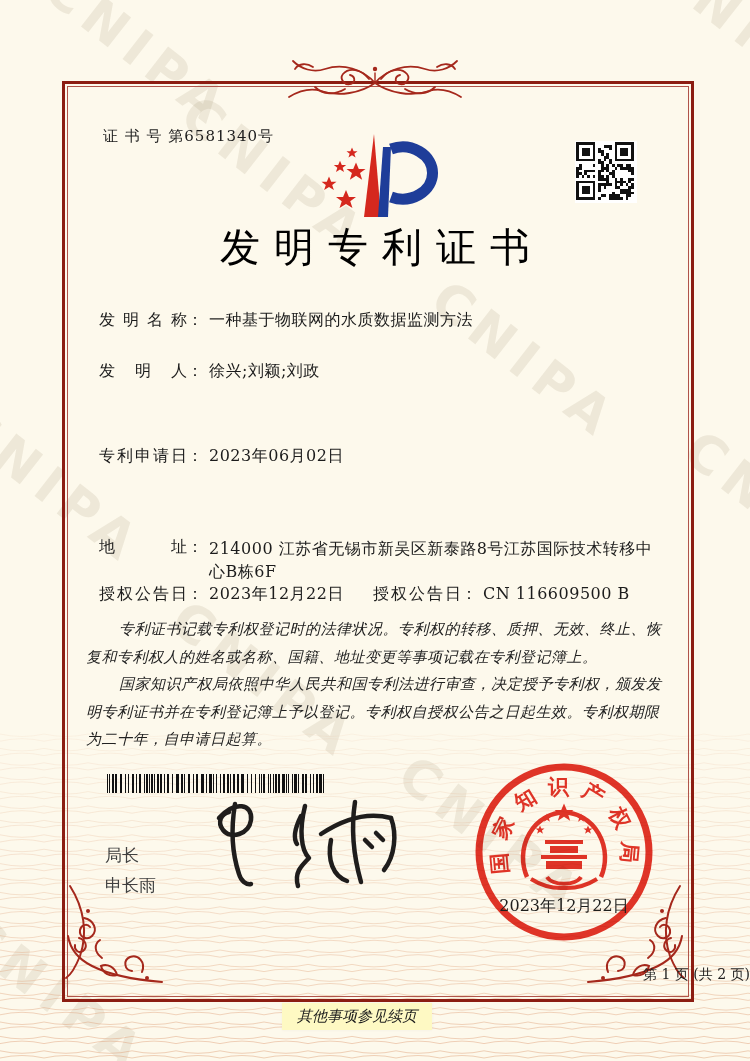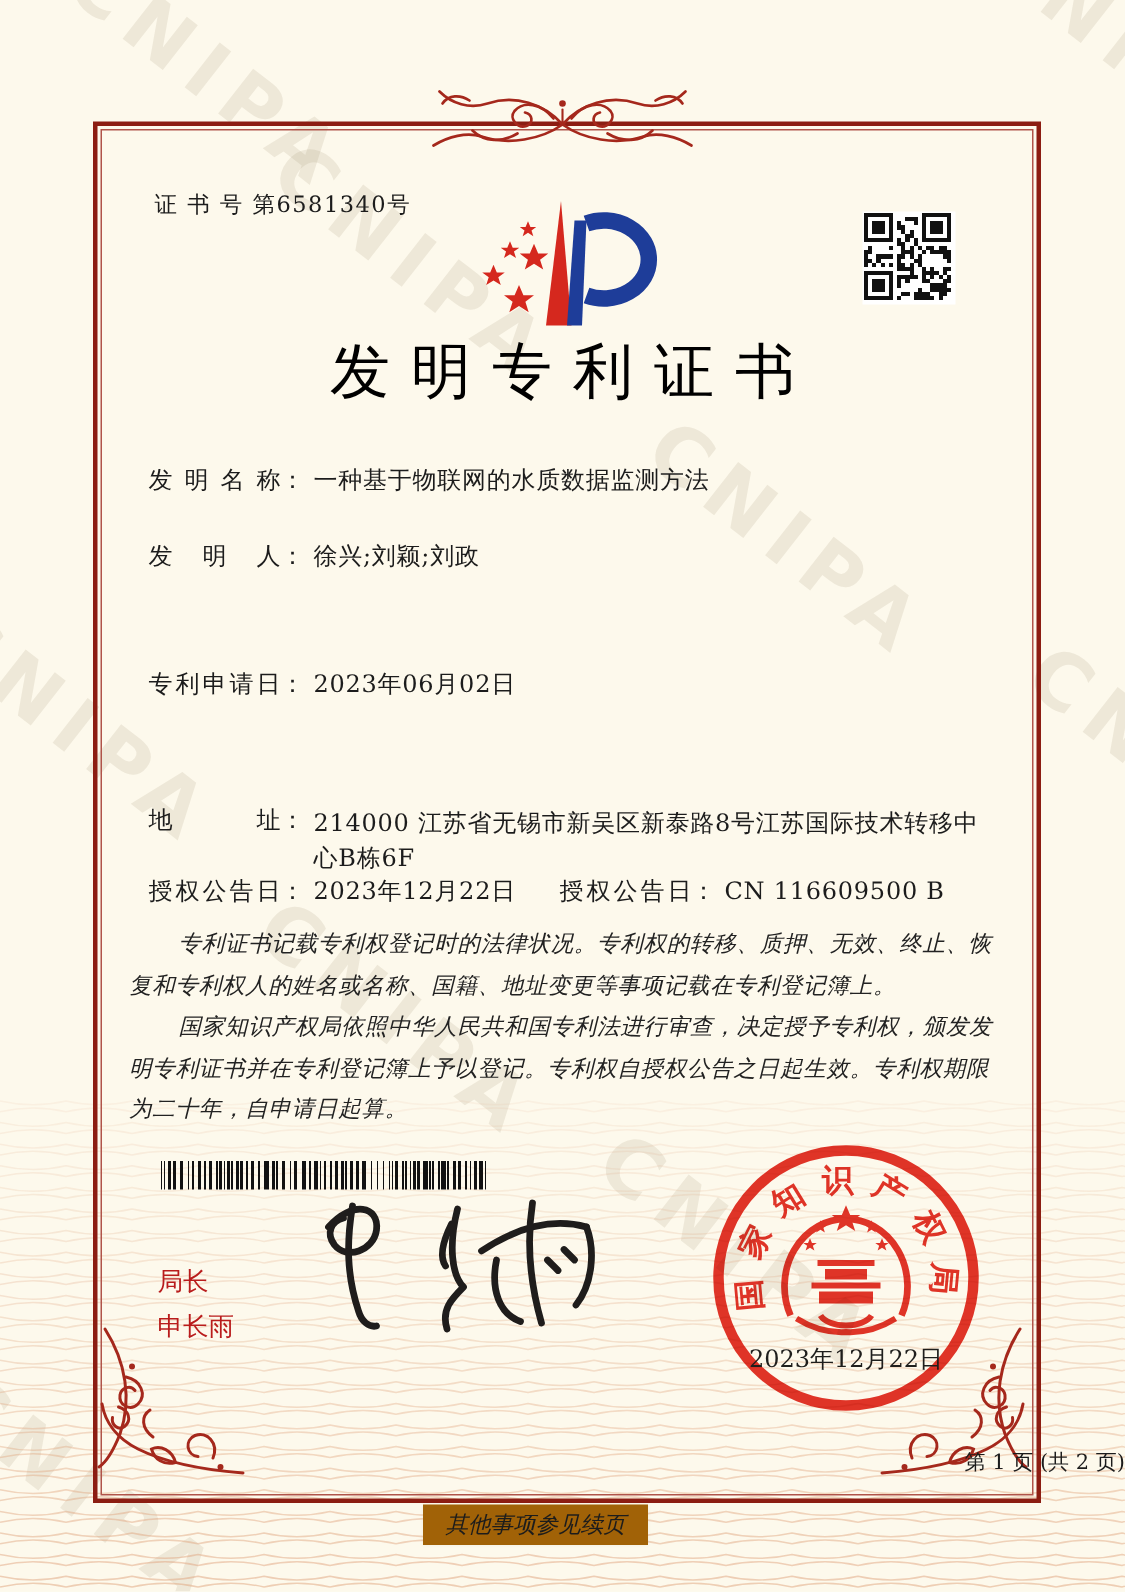--- a/index.html
+++ b/index.html
@@ -26,25 +26,25 @@
   .flabel{display:inline-block;width:88px;text-align:justify;text-align-last:justify;vertical-align:top;}
   .fcolon{display:inline-block;vertical-align:top;}
   .fvalue{display:inline-block;margin-left:6px;vertical-align:top;letter-spacing:0.5px;}
   .fvalue.wrap{width:452px;line-height:23px;}
   .paras{position:absolute;left:86px;top:616px;width:580px;font-size:15px;line-height:27.5px;
          font-style:italic;color:#222;}
   .paras p{margin:0;text-indent:2.2em;letter-spacing:0.5px;}
   .barcode{position:absolute;left:107px;top:774px;width:222px;height:19px;}
   .sig{position:absolute;left:205px;top:788px;width:200px;height:112px;}
   .officials{position:absolute;left:105px;top:840px;font-family:"DejaVu Sans","Liberation Sans",sans-serif;
-             font-size:17px;line-height:30px;color:#b91c1c;}
+             font-size:17px;line-height:30px;color:#404040;}
   .seal{position:absolute;left:467px;top:755px;width:200px;height:200px;z-index:5;
         mix-blend-mode:multiply;opacity:0.95;}
   .page-foot{position:absolute;left:0;top:966px;width:750px;text-align:right;font-size:14px;z-index:4;}
-  .cont-box{position:absolute;left:282px;top:1003px;width:150px;height:27px;background:#a16207;
+  .cont-box{position:absolute;left:282px;top:1003px;width:150px;height:27px;background:#fef9c3;
             z-index:4;text-align:center;line-height:27px;font-size:15px;font-style:italic;
             box-shadow:0 0 3px rgba(0,0,0,0.05);}
   svg{display:block;}
 </style>
 </head>
 <body>
 
 <div class="page">
 
   <div class="wm" style="left:28px;top:18px">CNIPA</div>

